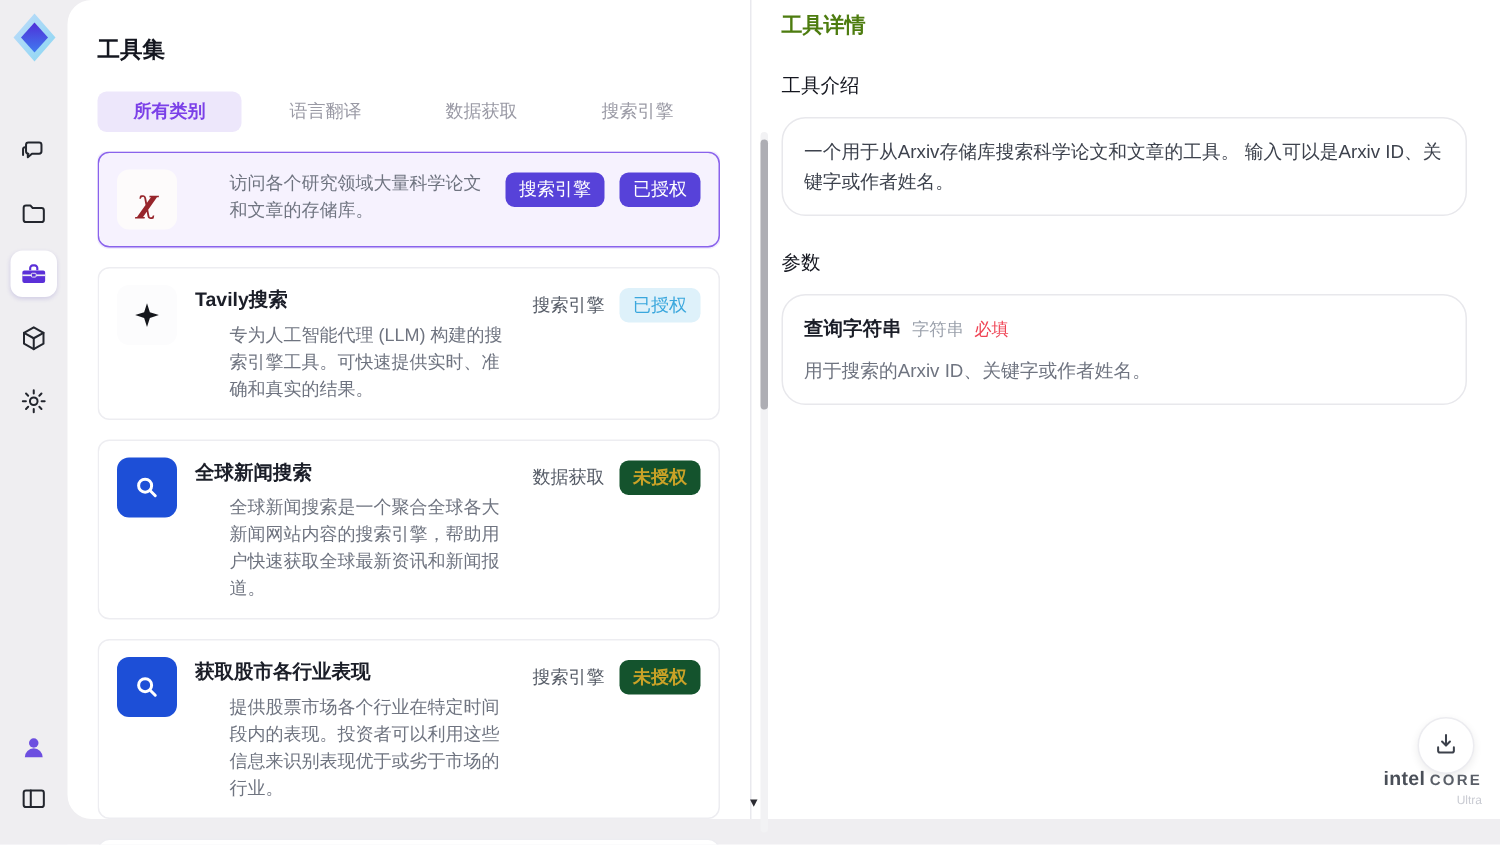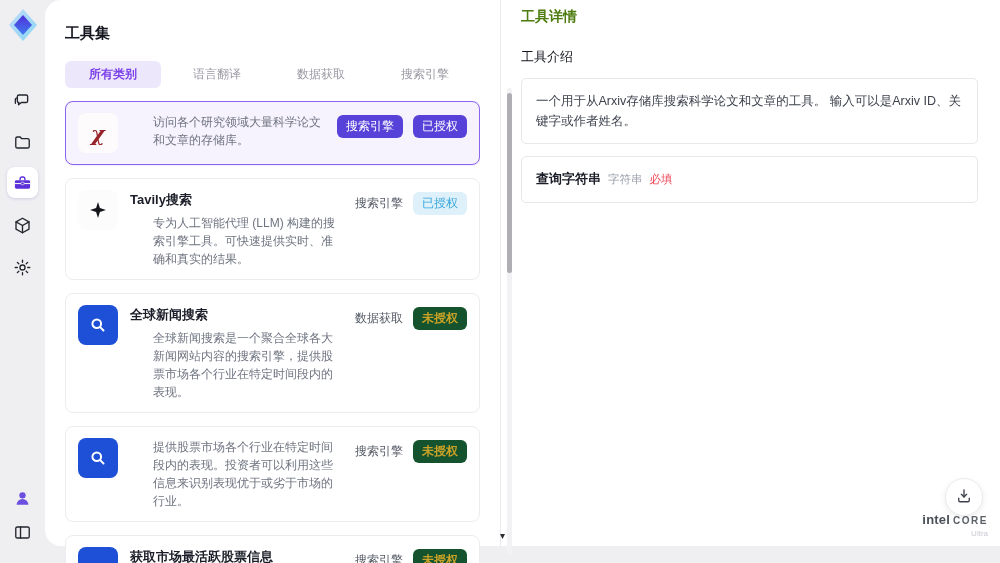--- a/index.html
+++ b/index.html
@@ -65,21 +65,21 @@
   
   .list-scrollbar{position:absolute;left:462px;top:88px;width:5px;height:467px;background:#f2f2f4;border-radius:3px;}
   .list-scrollbar .thumb{position:absolute;left:0;top:5px;width:5px;height:180px;background:#aeaeb4;border-radius:3px;}
   .scroll-caret{position:absolute;left:455px;top:530px;font-size:10px;color:#2b2b31;}
 
   
   .detail-pane{position:absolute;left:476px;top:0;right:22px;height:563px;}
   .detail-title{margin:0;padding-top:8px;font-size:14px;font-weight:bold;color:#4d7c0f;}
   .section-h{margin:0;padding-top:22px;font-size:13px;font-weight:normal;color:#14161f;}
   .box{
-    margin-top:12px;border:1px solid #e8e8ec;border-radius:5px;background:#fff;
+    margin-top:12px;border:1px solid #e8e8ec;border-radius:16px;background:#fff;
     padding:12px 14px;font-size:12.5px;color:#3d424d;line-height:1.6;
   }
   .param-head{display:flex;align-items:baseline;gap:7px;}
   .param-name{font-size:13px;font-weight:bold;color:#1b1e28;}
   .param-type{font-size:11.5px;color:#9aa0ab;}
   .param-req{font-size:11.5px;color:#ef4455;}
   .param-desc{margin-top:7px;font-size:12.5px;color:#6f7480;}
 
   
   .download-btn{
@@ -219,35 +219,36 @@
           </div>
           <div class="card">
             <div class="tool-icon bluesearch">
               <svg width="20" height="20" viewBox="0 0 24 24" fill="none" stroke="#ffffff" stroke-width="2.4" stroke-linecap="round">
                 <circle cx="10.5" cy="10.5" r="5.2"></circle>
                 <path d="M14.6 14.6 18.6 18.6"></path>
               </svg>
             </div>
             <div class="card-body">
               <div class="card-title">全球新闻搜索</div>
-              <div class="card-desc">全球新闻搜索是一个聚合全球各大新闻网站内容的搜索引擎，提供股票市场各个行业在特定时间段内的表现。</div>
+              <div class="card-desc">全球新闻搜索是一个聚合全球各大新闻网站内容的搜索引擎，帮助用户快速获取全球最新资讯和新闻报道。</div>
             </div>
             <div class="card-meta">
               <span class="cat-text">数据获取</span>
               <span class="badge warn">未授权</span>
             </div>
           </div>
           <div class="card">
             <div class="tool-icon bluesearch">
               <svg width="20" height="20" viewBox="0 0 24 24" fill="none" stroke="#ffffff" stroke-width="2.4" stroke-linecap="round">
                 <circle cx="10.5" cy="10.5" r="5.2"></circle>
                 <path d="M14.6 14.6 18.6 18.6"></path>
               </svg>
             </div>
             <div class="card-body">
+              <div class="card-title">获取股市各行业表现</div>
               <div class="card-desc">提供股票市场各个行业在特定时间段内的表现。投资者可以利用这些信息来识别表现优于或劣于市场的行业。</div>
             </div>
             <div class="card-meta">
               <span class="cat-text">搜索引擎</span>
               <span class="badge warn">未授权</span>
             </div>
           </div>
           <div class="card">
             <div class="tool-icon bluesearch"></div>
             <div class="card-body">
@@ -262,26 +263,28 @@
     </section>
     <div class="list-scrollbar">
         <div class="thumb"></div>
       </div>
     <div class="scroll-caret">▾</div>
 
     <section class="detail-pane">
       <h2 class="detail-title">工具详情</h2>
       <h3 class="section-h">工具介绍</h3>
       <div class="box">一个用于从Arxiv存储库搜索科学论文和文章的工具。 输入可以是Arxiv ID、关键字或作者姓名。</div>
+      <h3 class="section-h">参数</h3>
       <div class="box">
         <div class="param-head">
           <span class="param-name">查询字符串</span>
           <span class="param-type">字符串</span>
           <span class="param-req">必填</span>
         </div>
+        <div class="param-desc">用于搜索的Arxiv ID、关键字或作者姓名。</div>
       </div>
     </section>
 
     <button class="download-btn">
       <span>
         <svg width="18" height="18" viewBox="0 0 24 24" fill="none" stroke="#3c414b" stroke-width="1.8" stroke-linecap="round" stroke-linejoin="round">
           <path d="M12 4v9"></path>
             <path d="M8.5 9.8 12 13.3l3.5-3.5"></path>
             <path d="M5 15v3a1.6 1.6 0 0 0 1.6 1.6h10.8A1.6 1.6 0 0 0 19 18v-3"></path>
         </svg>

